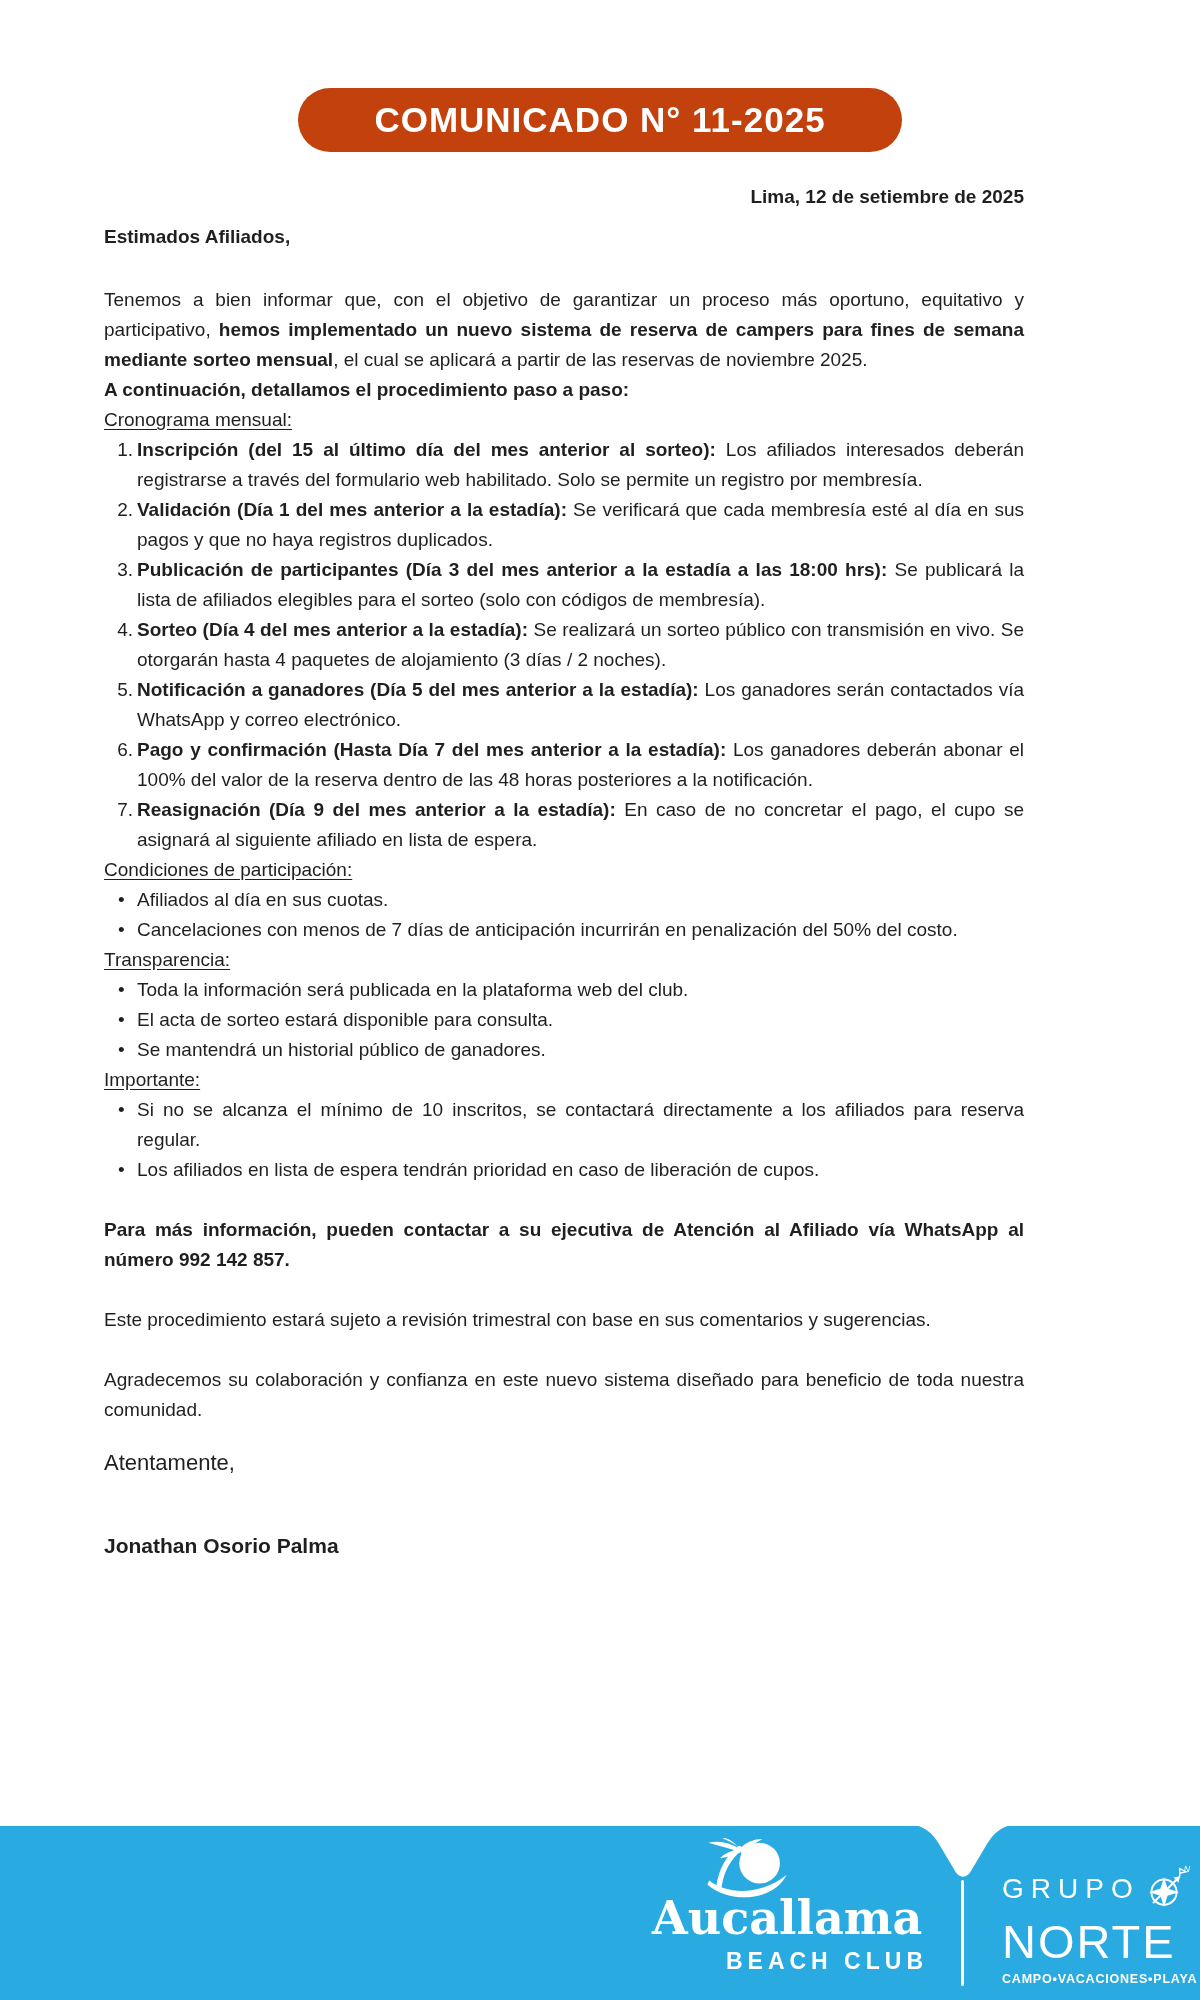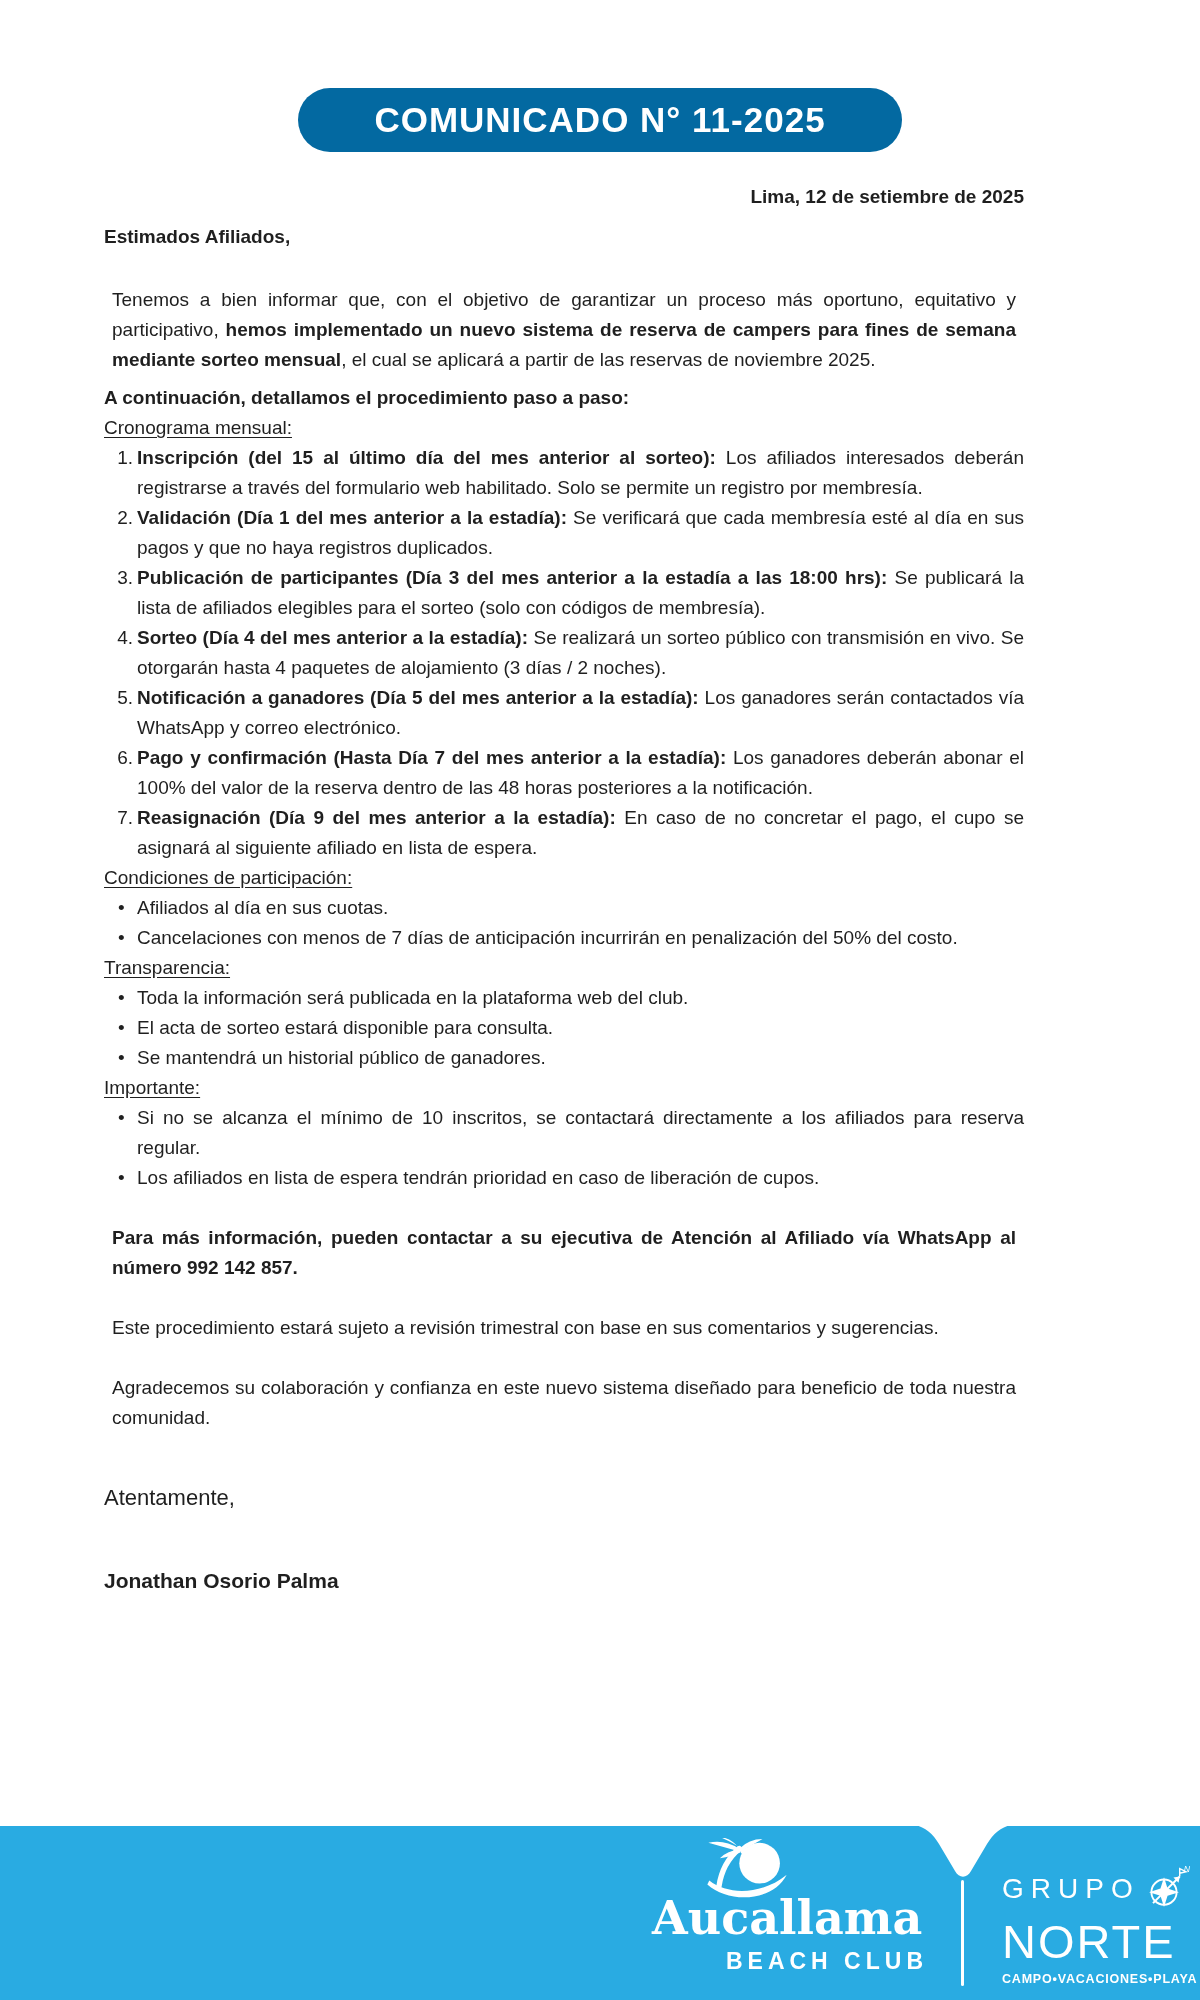--- a/index.html
+++ b/index.html
@@ -4,43 +4,43 @@
 <style>
   html,body{margin:0;padding:0;background:#e8e8e8;}
   .page{
     position:relative;width:1200px;height:2000px;margin:0 auto;
     background:#ffffff;overflow:hidden;
     font-family:"Liberation Sans",sans-serif;color:#1f1f1f;
   }
   
   .badge-wrap{position:absolute;top:88px;left:0;width:100%;display:flex;justify-content:center;}
   .badge{
-    background:#0369a1;color:#ffffff;border-radius:34px;height:64px;
+    background:#c2410c;color:#ffffff;border-radius:34px;height:64px;
     display:flex;align-items:center;justify-content:center;
     padding:0 76px;font-size:35px;font-weight:bold;letter-spacing:1px;white-space:nowrap;
   }
   
   .content{position:absolute;left:104px;top:182px;width:920px;font-size:19px;line-height:30px;}
   .date-line{text-align:right;font-weight:bold;}
   .greeting{font-weight:bold;margin-top:10px;}
-  .para{margin:8px;text-align:justify;}
+  .para{margin:0;text-align:justify;}
   .intro{margin-top:33px;}
   .bold-line{font-weight:bold;}
   .heading-underline{text-decoration:underline;text-underline-offset:3px;}
   ol.steps{list-style:none;margin:0;padding:0;counter-reset:step;}
   ol.steps li{position:relative;padding-left:33px;text-align:justify;}
   ol.steps li .marker{position:absolute;left:0;top:0;width:29px;text-align:right;}
   ul.bullets{list-style:none;margin:0;padding:0;}
   ul.bullets li{position:relative;padding-left:33px;text-align:justify;}
   ul.bullets li .bmarker{position:absolute;left:14px;top:0;}
   b{font-weight:bold;}
   .contact{font-weight:bold;margin-top:30px;}
   .review{margin-top:30px;}
   .thanks{margin-top:30px;}
-  .closing{margin-top:50px;font-size:22px;}
+  .closing{margin-top:23px;font-size:22px;}
   .sig-name{margin-top:54px;font-weight:bold;font-size:21px;line-height:28px;}
   .sig-title{font-weight:bold;font-size:21px;line-height:28px;margin-top:8px;letter-spacing:.3px;}
   
   .footer{position:absolute;left:0;top:1826px;width:1200px;height:174px;background:#29abe2;}
   .footer .notch{position:absolute;left:915px;top:-1px;width:96px;height:60px;}
   .club-logo{position:absolute;left:652px;top:10px;width:270px;color:#fff;}
   .club-icon{position:absolute;left:42px;top:2px;}
   .club-name{
     position:absolute;left:0;top:56px;width:270px;text-align:center;
     font-family:"DejaVu Serif",serif;font-weight:bold;font-size:46px;line-height:52px;

